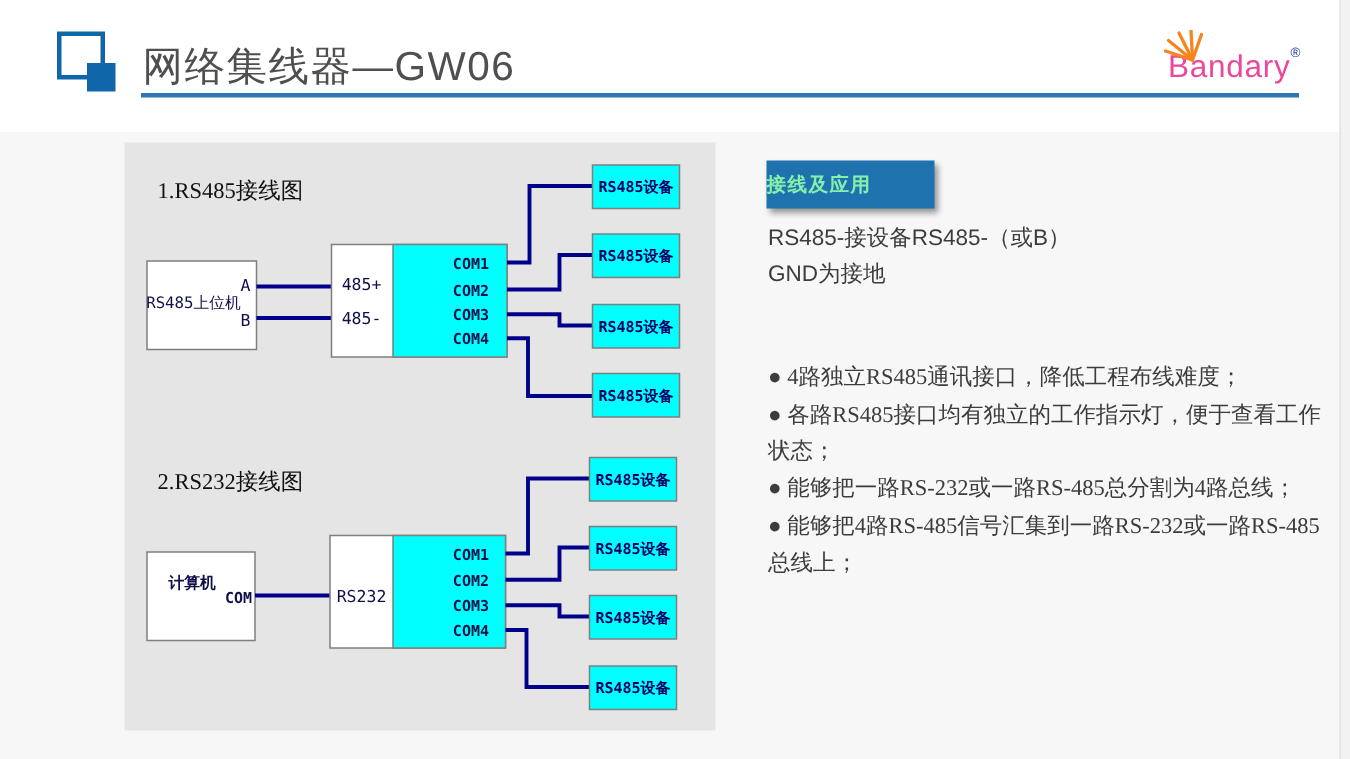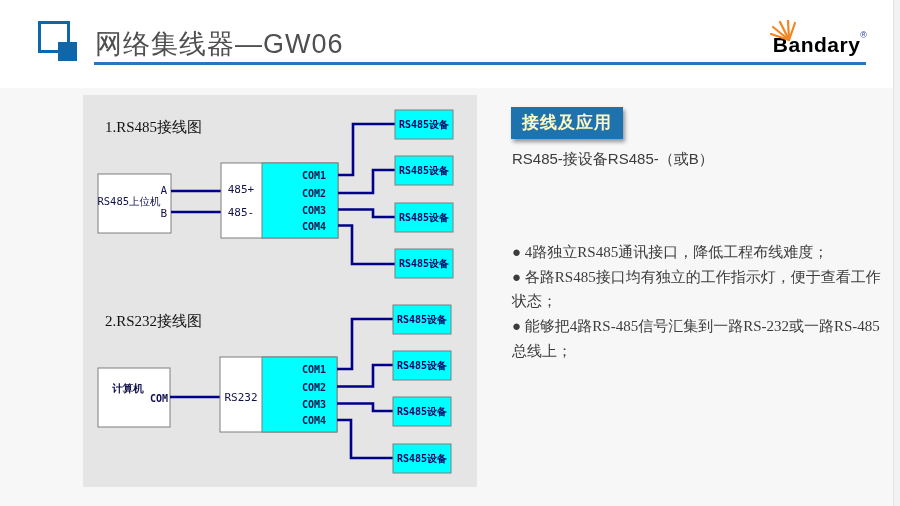--- a/index.html
+++ b/index.html
@@ -9,41 +9,41 @@
     background:#f7f7f7;
     font-family:"Liberation Sans","DejaVu Sans",sans-serif;
   }
   
   .header { position:absolute; left:0; top:0; width:900px; height:88px; background:#ffffff; }
   .icon-outline { position:absolute; left:38px; top:21px; width:32px; height:32px; border:3px solid #0f66a9; background:#ffffff; }
   .icon-fill { position:absolute; left:58px; top:42px; width:19px; height:19px; background:#0f66a9; }
   .page-title { position:absolute; left:95px; top:26px; font-size:27px; color:#4f4f4f; letter-spacing:1px; }
   .title-underline { position:absolute; left:94px; top:62px; width:772px; height:3px; background:#2e75b6; }
   .logo { position:absolute; right:33px; top:33px; }
-  .logo-text { font-size:21px; font-weight:bold; color:#000000; letter-spacing:0.5px; font-family:"Liberation Sans",sans-serif; }
+  .logo-text { font-size:21px; font-weight:normal; color:#ec4899; letter-spacing:0.5px; font-family:"Liberation Sans",sans-serif; }
   .logo-reg { font-size:9px; color:#20389a; vertical-align:top; position:relative; top:-3px; }
   .logo-sun { position:absolute; left:-6px; top:-13px; }
   
   .slide-body { position:absolute; left:0; top:88px; width:900px; height:418px; background:#f7f7f7; }
   .right-edge { position:absolute; right:0; top:0; width:7px; height:506px; background:#f2f2f2; border-left:1px solid #e3e3e3; }
   .diagram-panel { position:absolute; left:83px; top:95px; width:394px; height:392px; background:#e5e5e5; }
   
   .dg-title { font-family:"Liberation Serif","DejaVu Serif",serif; font-size:15px; fill:#111111; }
   .dg-label { font-family:"DejaVu Sans Mono","Liberation Mono",monospace; font-size:10.5px; fill:#10104a; }
   .dg-pin   { font-family:"DejaVu Sans Mono","Liberation Mono",monospace; font-size:11px; fill:#10104a; }
   .dg-port  { font-family:"DejaVu Sans Mono","Liberation Mono",monospace; font-size:10px; fill:#10104a; font-weight:bold; }
   .dg-dev   { font-family:"DejaVu Sans Mono","Liberation Mono",monospace; font-size:10px; fill:#000066; font-weight:bold; }
   .box  { fill:#ffffff; stroke:#7f7f7f; stroke-width:1; }
   .cyan { fill:#00ffff; }
   .wire { fill:none; stroke:#00008b; stroke-width:2.6; }
   
   .info-header {
     position:absolute; left:511px; top:107px; width:112px; height:32px;
-    background:#1e73ae; color:#fef9c3; font-size:17px; font-weight:bold;
-    line-height:32px; text-align:center; letter-spacing:1px;
+    background:#1e73ae; color:#86efac; font-size:13px; font-weight:bold;
+    line-height:32px; text-align:left; letter-spacing:1px;
     box-shadow:2px 3px 4px rgba(0,0,0,0.40);
   }
   .info-intro { position:absolute; left:512px; top:147px; width:380px; }
   .info-intro p { font-size:15px; line-height:23.8px; color:#3c3c3c; }
   .info-bullets { position:absolute; left:512px; top:240px; width:378px; }
   .info-bullets p { font-size:15px; line-height:24.7px; color:#3c3c3c;font-family:Liberation Serif, serif; }
 </style>
 </head>
 <body>
 
@@ -137,19 +137,21 @@
       <text class="dg-dev" x="339" y="320" text-anchor="middle">RS485设备</text>
       <text class="dg-dev" x="339" y="367" text-anchor="middle">RS485设备</text>
     </g>
   </svg>
 </div>
 
 <div class="info-header">接线及应用</div>
 
 <div class="info-intro">
   <p>RS485-接设备RS485-（或B）</p>
+  <p>GND为接地</p>
 </div>
 
 <div class="info-bullets">
   <p>● 4路独立RS485通讯接口，降低工程布线难度；</p>
   <p>● 各路RS485接口均有独立的工作指示灯，便于查看工作状态；</p>
+  <p>● 能够把一路RS-232或一路RS-485总分割为4路总线；</p>
   <p>● 能够把4路RS-485信号汇集到一路RS-232或一路RS-485总线上；</p>
 </div>
 
 </body></html>

